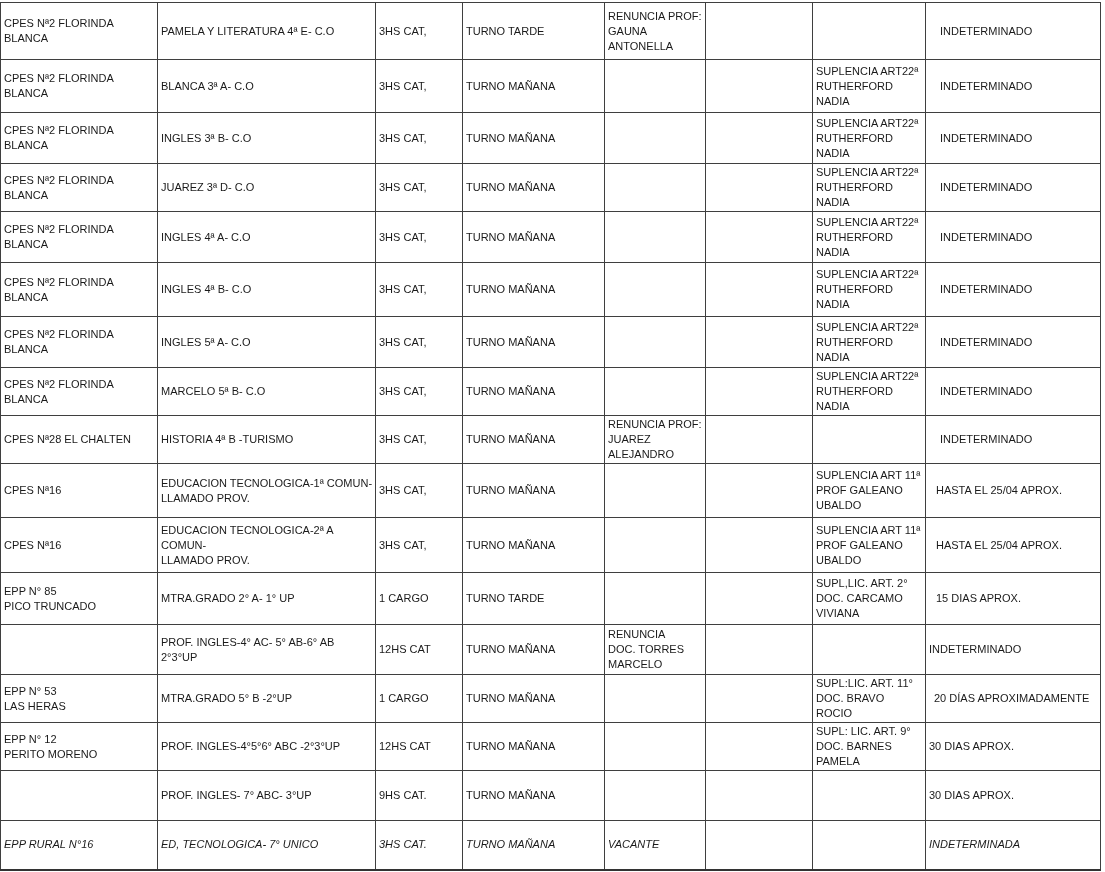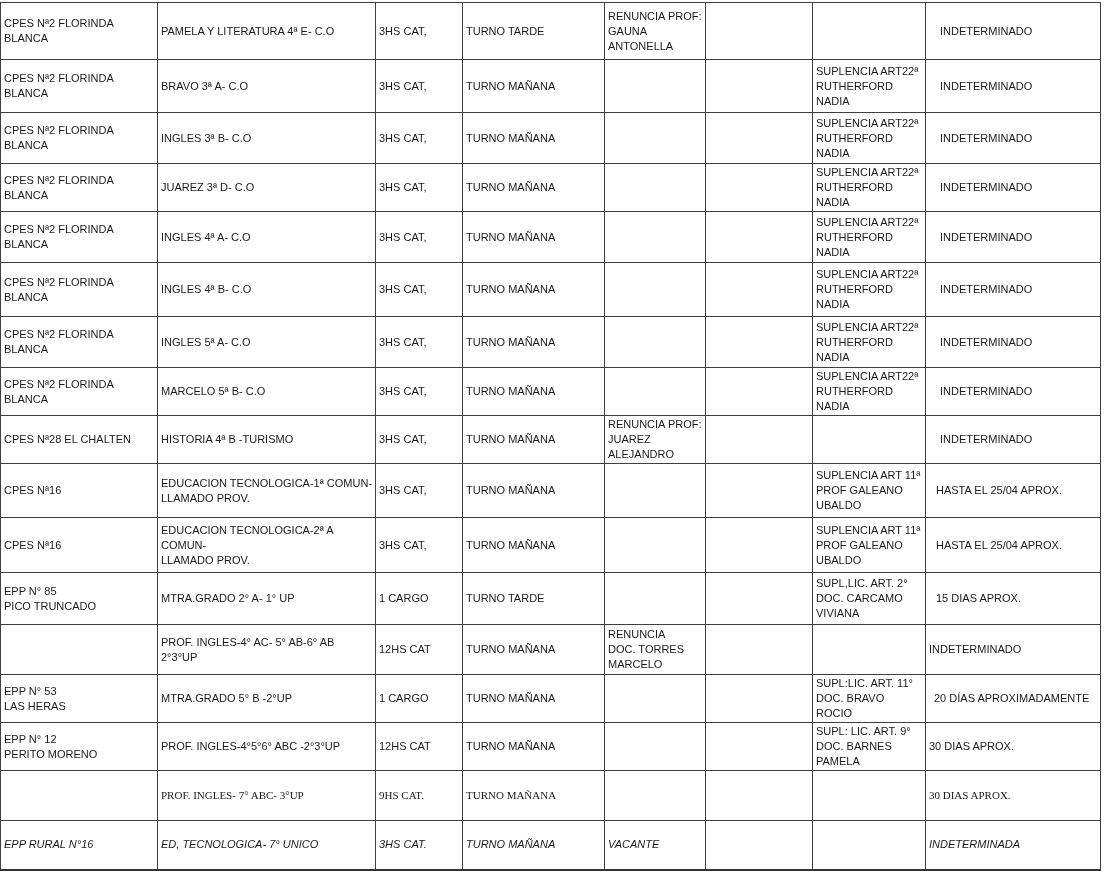--- a/index.html
+++ b/index.html
@@ -69,21 +69,21 @@
           <td>TURNO TARDE</td>
           <td>RENUNCIA PROF:
 GAUNA
 ANTONELLA</td>
           <td></td>
           <td></td>
           <td class="pl14">INDETERMINADO</td>
         </tr>
         <tr style="height: 53px;">
           <td>CPES Nª2 FLORINDA BLANCA</td>
-          <td>BRAVO 3ª A- C.O</td>
+          <td>BLANCA 3ª A- C.O</td>
           <td>3HS CAT,</td>
           <td>TURNO MAÑANA</td>
           <td></td>
           <td></td>
           <td>SUPLENCIA ART22ª
 RUTHERFORD NADIA</td>
           <td class="pl14">INDETERMINADO</td>
         </tr>
         <tr style="height: 51px;">
           <td>CPES Nª2 FLORINDA BLANCA</td>
@@ -234,21 +234,21 @@
           <td>PROF. INGLES-4°5°6° ABC -2°3°UP</td>
           <td>12HS CAT</td>
           <td>TURNO MAÑANA</td>
           <td></td>
           <td></td>
           <td>SUPL: LIC. ART. 9°
 DOC. BARNES
 PAMELA</td>
           <td>30 DIAS APROX.</td>
         </tr>
-        <tr style="height: 50px; font-family: Liberation Serif, serif;">
+        <tr style="height: 50px;">
           <td></td>
           <td>PROF. INGLES- 7° ABC- 3°UP</td>
           <td>9HS CAT.</td>
           <td>TURNO MAÑANA</td>
           <td></td>
           <td></td>
           <td></td>
           <td>30 DIAS APROX.</td>
         </tr>
         <tr style="height: 49px; font-style: italic;">

